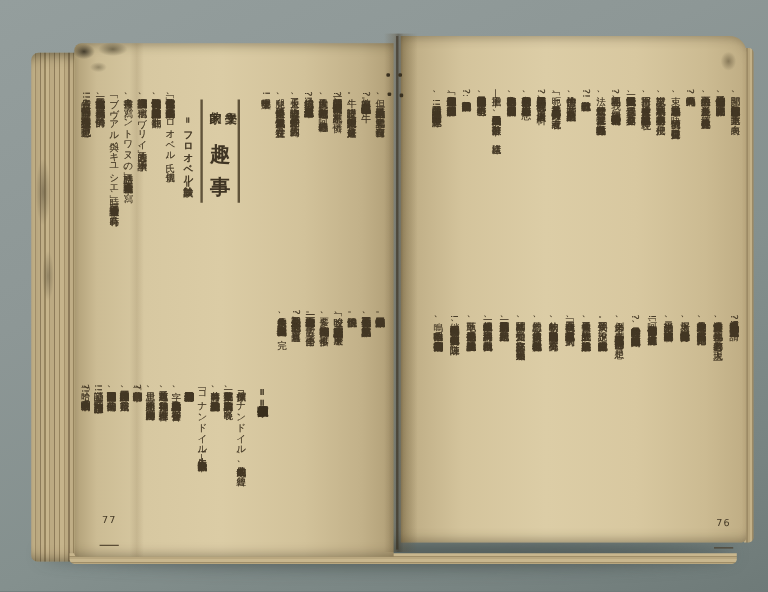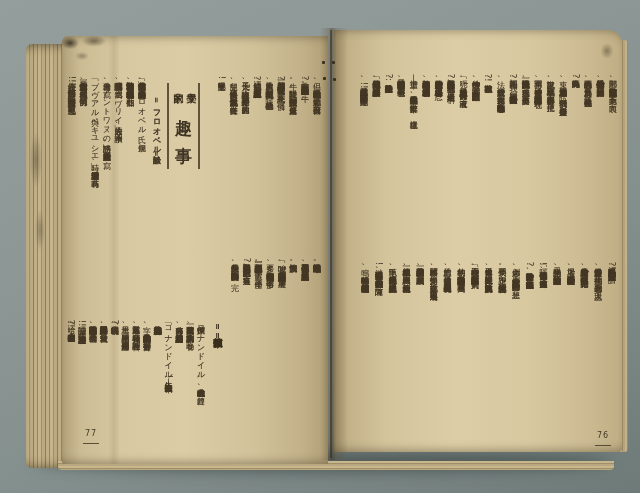--- a/index.html
+++ b/index.html
@@ -49,21 +49,21 @@
   .title-box{position:absolute;left:105px;top:47px;width:29px;height:86px;
     border-left:2px solid rgba(74,62,40,.85);border-right:2px solid rgba(74,62,40,.85);}
   .title-small{position:absolute;left:0;top:2px;width:100%;height:32px;writing-mode:vertical-rl;
     font-size:10px;font-weight:bold;color:rgba(58,47,30,.95);}
   .title-small .col{line-height:13px;white-space:nowrap;}
   .title-big{position:absolute;left:6px;font-size:17px;font-weight:bold;color:rgba(55,44,28,.95);}
   .big1{top:34px;} .big2{top:62px;}
   .subtitle{left:87px;top:60px;width:13px;height:112px;font-weight:bold;}
   .heading{left:147px;top:286px;width:15px;height:86px;font-size:9px;font-weight:bold;color:rgba(58,47,30,.95);}
   .pagenum{position:absolute;font-size:8px;color:rgba(62,51,33,.95);width:16px;text-align:center;
-    border-bottom:1px solid rgba(70,58,38,.85);padding-bottom:5px;letter-spacing:1px;}
+    border-bottom:1px solid rgba(70,58,38,.85);padding-bottom:16px;letter-spacing:1px;}
 </style>
 </head>
 <body>
 
 <div class="scene">
   <div class="book-shadow"></div>
   <div class="stack-left"></div>
   <div class="stack-blob1"></div>
   <div class="under-pages-bottom"></div>
   <div class="edge-right"></div>

